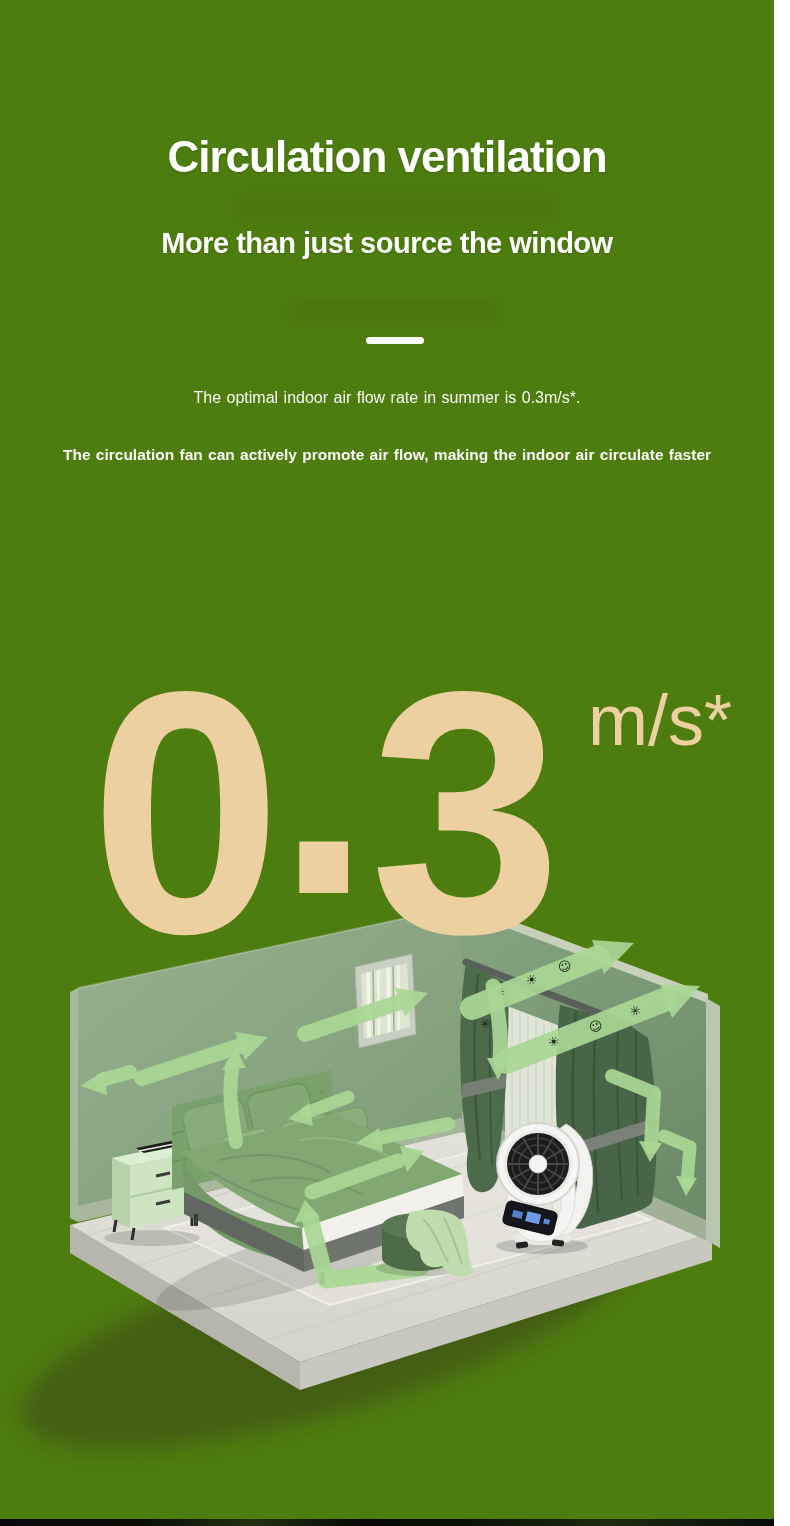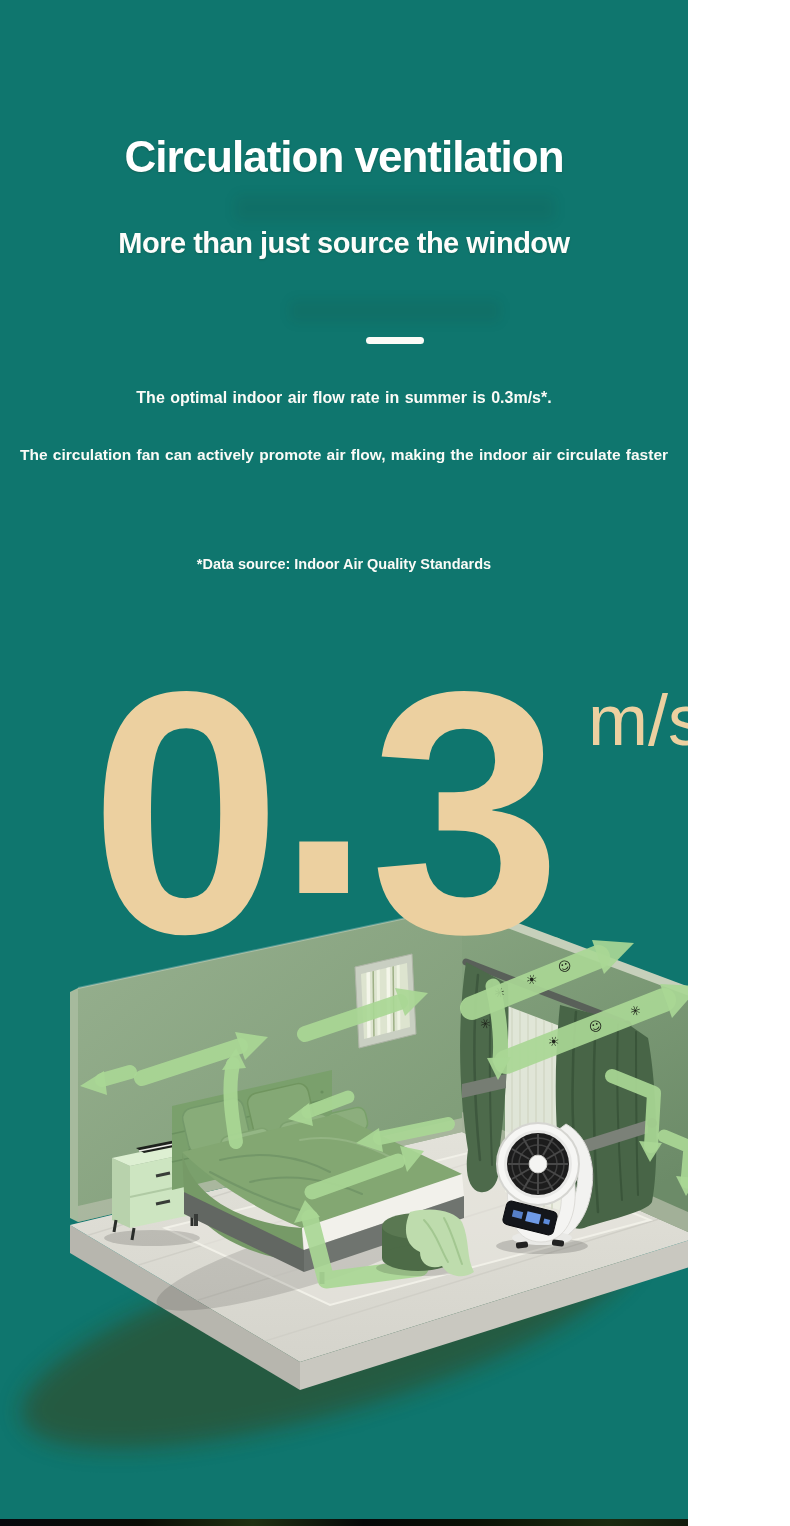--- a/index.html
+++ b/index.html
@@ -1,36 +1,36 @@
 <!DOCTYPE html>
 <html><head>
 <meta charset="utf-8">
 <style>
   html,body { margin:0; padding:0; }
   .page {
-    position:relative; width:688px; height:1526px; overflow:hidden;
-    background:#0f766e;
+    position:relative; width:774px; height:1526px; overflow:hidden;
+    background:#4d7c0f;
     font-family:"Liberation Sans","DejaVu Sans",sans-serif;
     -webkit-font-smoothing:antialiased;
   }
   .abs { position:absolute; }
   .ctr { left:0; right:0; text-align:center; }
   .page-title {
     top:132px; margin:0; color:#ffffff; font-size:44px; font-weight:700;
     letter-spacing:-1px; text-shadow:0 1px 2px rgba(35,40,18,.25);
   }
   .page-subtitle {
     top:227px; margin:0; color:#fdfdfb; font-size:29px; font-weight:700;
     letter-spacing:-0.5px; text-shadow:0 1px 2px rgba(35,40,18,.22);
   }
   .divider {
     top:337px; left:366px; width:58px; height:7px; border-radius:4px;
     background:#fbfbf7;
   }
-  .intro-1 { top:387px; color:#fbfbf7; font-size:16px; font-weight:700; line-height:22px; word-spacing:1px; }
+  .intro-1 { top:387px; color:#fbfbf7; font-size:16px; font-weight:400; line-height:22px; word-spacing:1px; }
   .intro-2 { top:446px; color:#fbfbf7; font-size:15.5px; font-weight:700; word-spacing:1px; }
   .intro-note { top:556px; color:#fbfbf7; font-size:14.5px; font-weight:700; }
   .smudge { background:rgba(30,34,12,.07); filter:blur(6px); border-radius:6px; }
   .stat-value {
     top:640px; left:90px; color:#ecd0a0; font-size:345px; font-weight:700;
     line-height:1; letter-spacing:-6px; white-space:nowrap; z-index:5;
   }
   .stat-value .dot { position:relative; top:-39px; letter-spacing:-2px; }
   .stat-unit {
     top:684px; left:588px; color:#ecd0a0; font-size:72px; font-weight:400;
@@ -55,21 +55,20 @@
   <div class="abs smudge" style="top:300px;left:290px;width:210px;height:22px;"></div>
 
   <h1 class="abs ctr page-title">Circulation ventilation</h1>
   <h2 class="abs ctr page-subtitle">More than just source the window</h2>
   <div class="abs divider"></div>
 
   <p class="abs ctr intro-1" style="margin:0;">
     <span style="display:block;">The optimal indoor air flow rate in summer is 0.3m/s*.</span>
   </p>
   <p class="abs ctr intro-2" style="margin:0;">The circulation fan can actively promote air flow, making the indoor air circulate faster</p>
-  <p class="abs ctr intro-note" style="margin:0;">*Data source: Indoor Air Quality Standards</p>
 
   <div class="abs stat-value"><span>0</span><span class="dot">.</span><span>3</span></div>
   <div class="abs stat-unit">m/s*</div>
 
   <svg class="room-svg" width="790" height="1526" viewBox="0 0 790 1526">
     <defs>
       <linearGradient id="gWallL" x1="0" y1="0" x2="1" y2="1">
         <stop offset="0" stop-color="#97b08f"></stop>
           <stop offset="1" stop-color="#7c9a75"></stop>
       </linearGradient>

